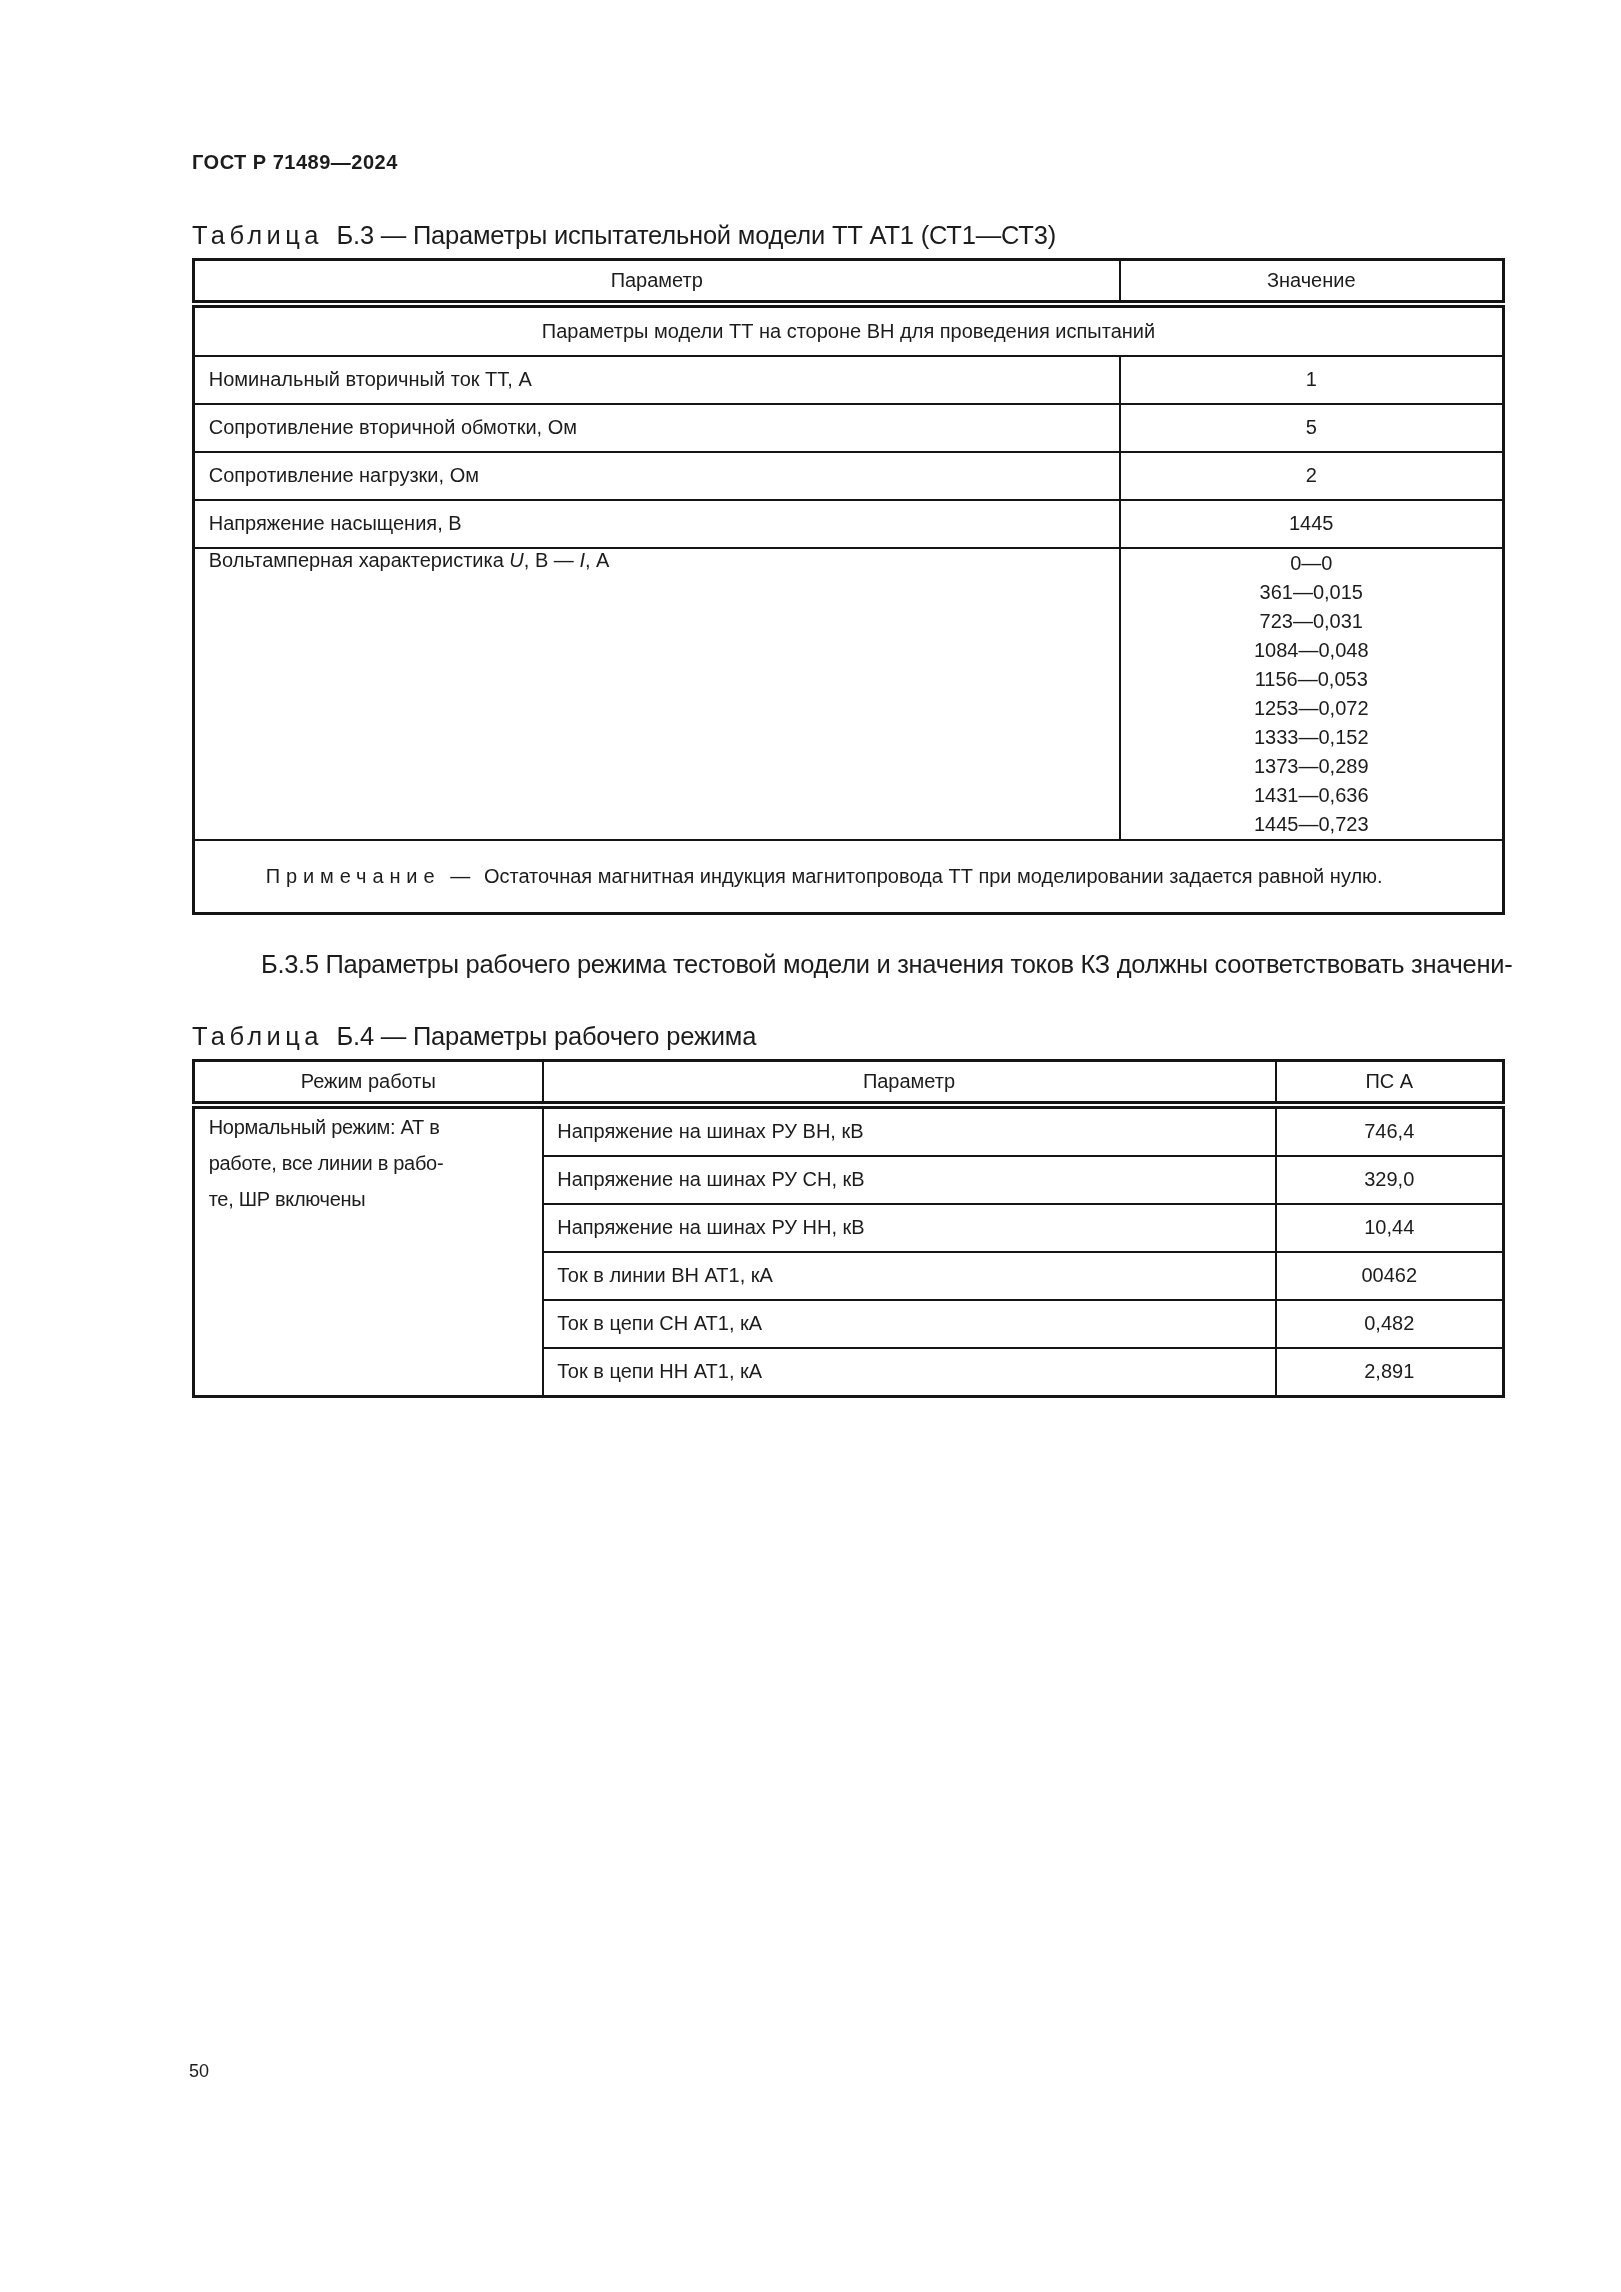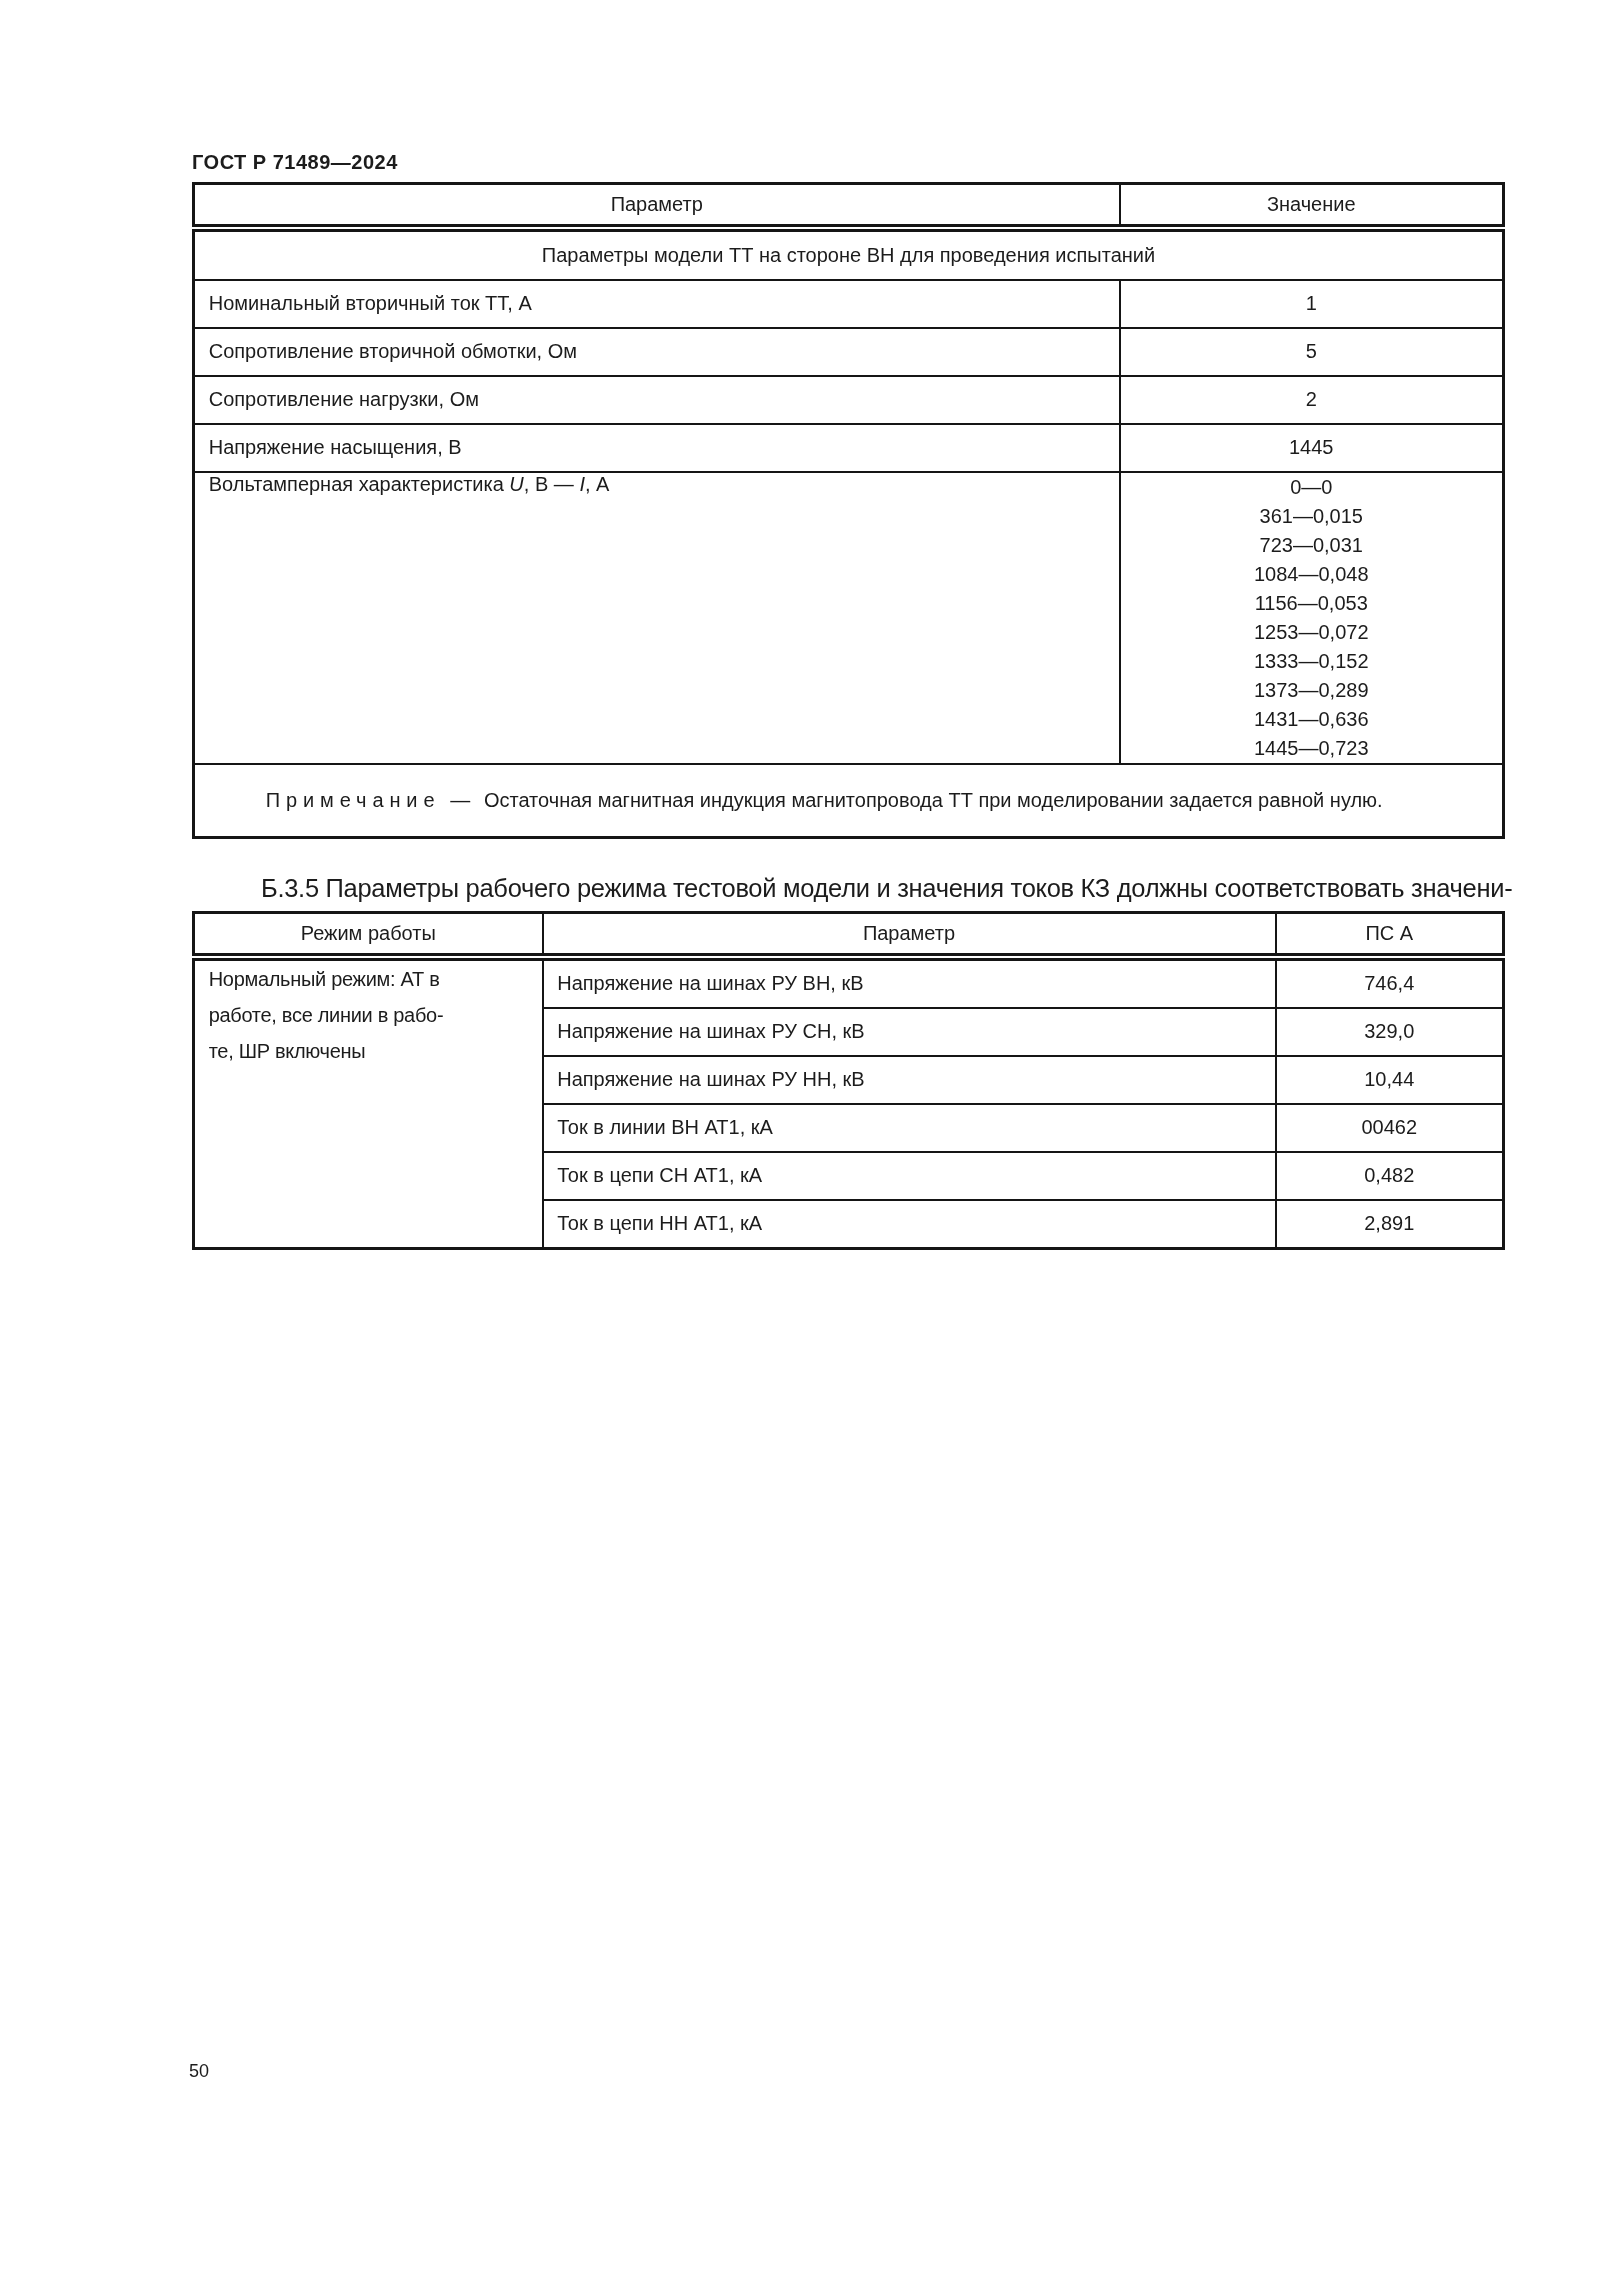--- a/index.html
+++ b/index.html
@@ -113,20 +113,23 @@
   }
 </style>
 </head>
 <body>
 
 <div class="page">
   <div class="content">
 
     <div class="gost-header">ГОСТ Р 71489—2024</div>
 
+    <div class="table-caption caption-b3">
+      <span class="caption-word">Таблица</span><span>Б.3 — Параметры испытательной модели ТТ АТ1 (СТ1—СТ3)</span>
+    </div>
 
     <table class="doc-table">
       <colgroup>
         <col class="b3-col-param">
         <col class="b3-col-value">
       </colgroup>
       <tbody>
         <tr>
           <th>Параметр</th>
           <th>Значение</th>
@@ -170,20 +173,23 @@
             <span class="note-indent"></span><span class="note-label">Примечание</span><span class="note-dash">—</span><span>Остаточная магнитная индукция магнитопровода ТТ при моделировании задается равной нулю.</span>
           </td>
         </tr>
       </tbody>
     </table>
 
     <div class="para-b35">
       <div class="para-line first">Б.3.5 Параметры рабочего режима тестовой модели и значения токов КЗ должны соответствовать значени-</div>
     </div>
 
+    <div class="table-caption caption-b4">
+      <span class="caption-word">Таблица</span><span>Б.4 — Параметры рабочего режима</span>
+    </div>
 
     <table class="doc-table">
       <colgroup>
         <col class="b4-col-mode">
         <col class="b4-col-param">
         <col class="b4-col-value">
       </colgroup>
       <tbody>
         <tr>
           <th>Режим работы</th>

